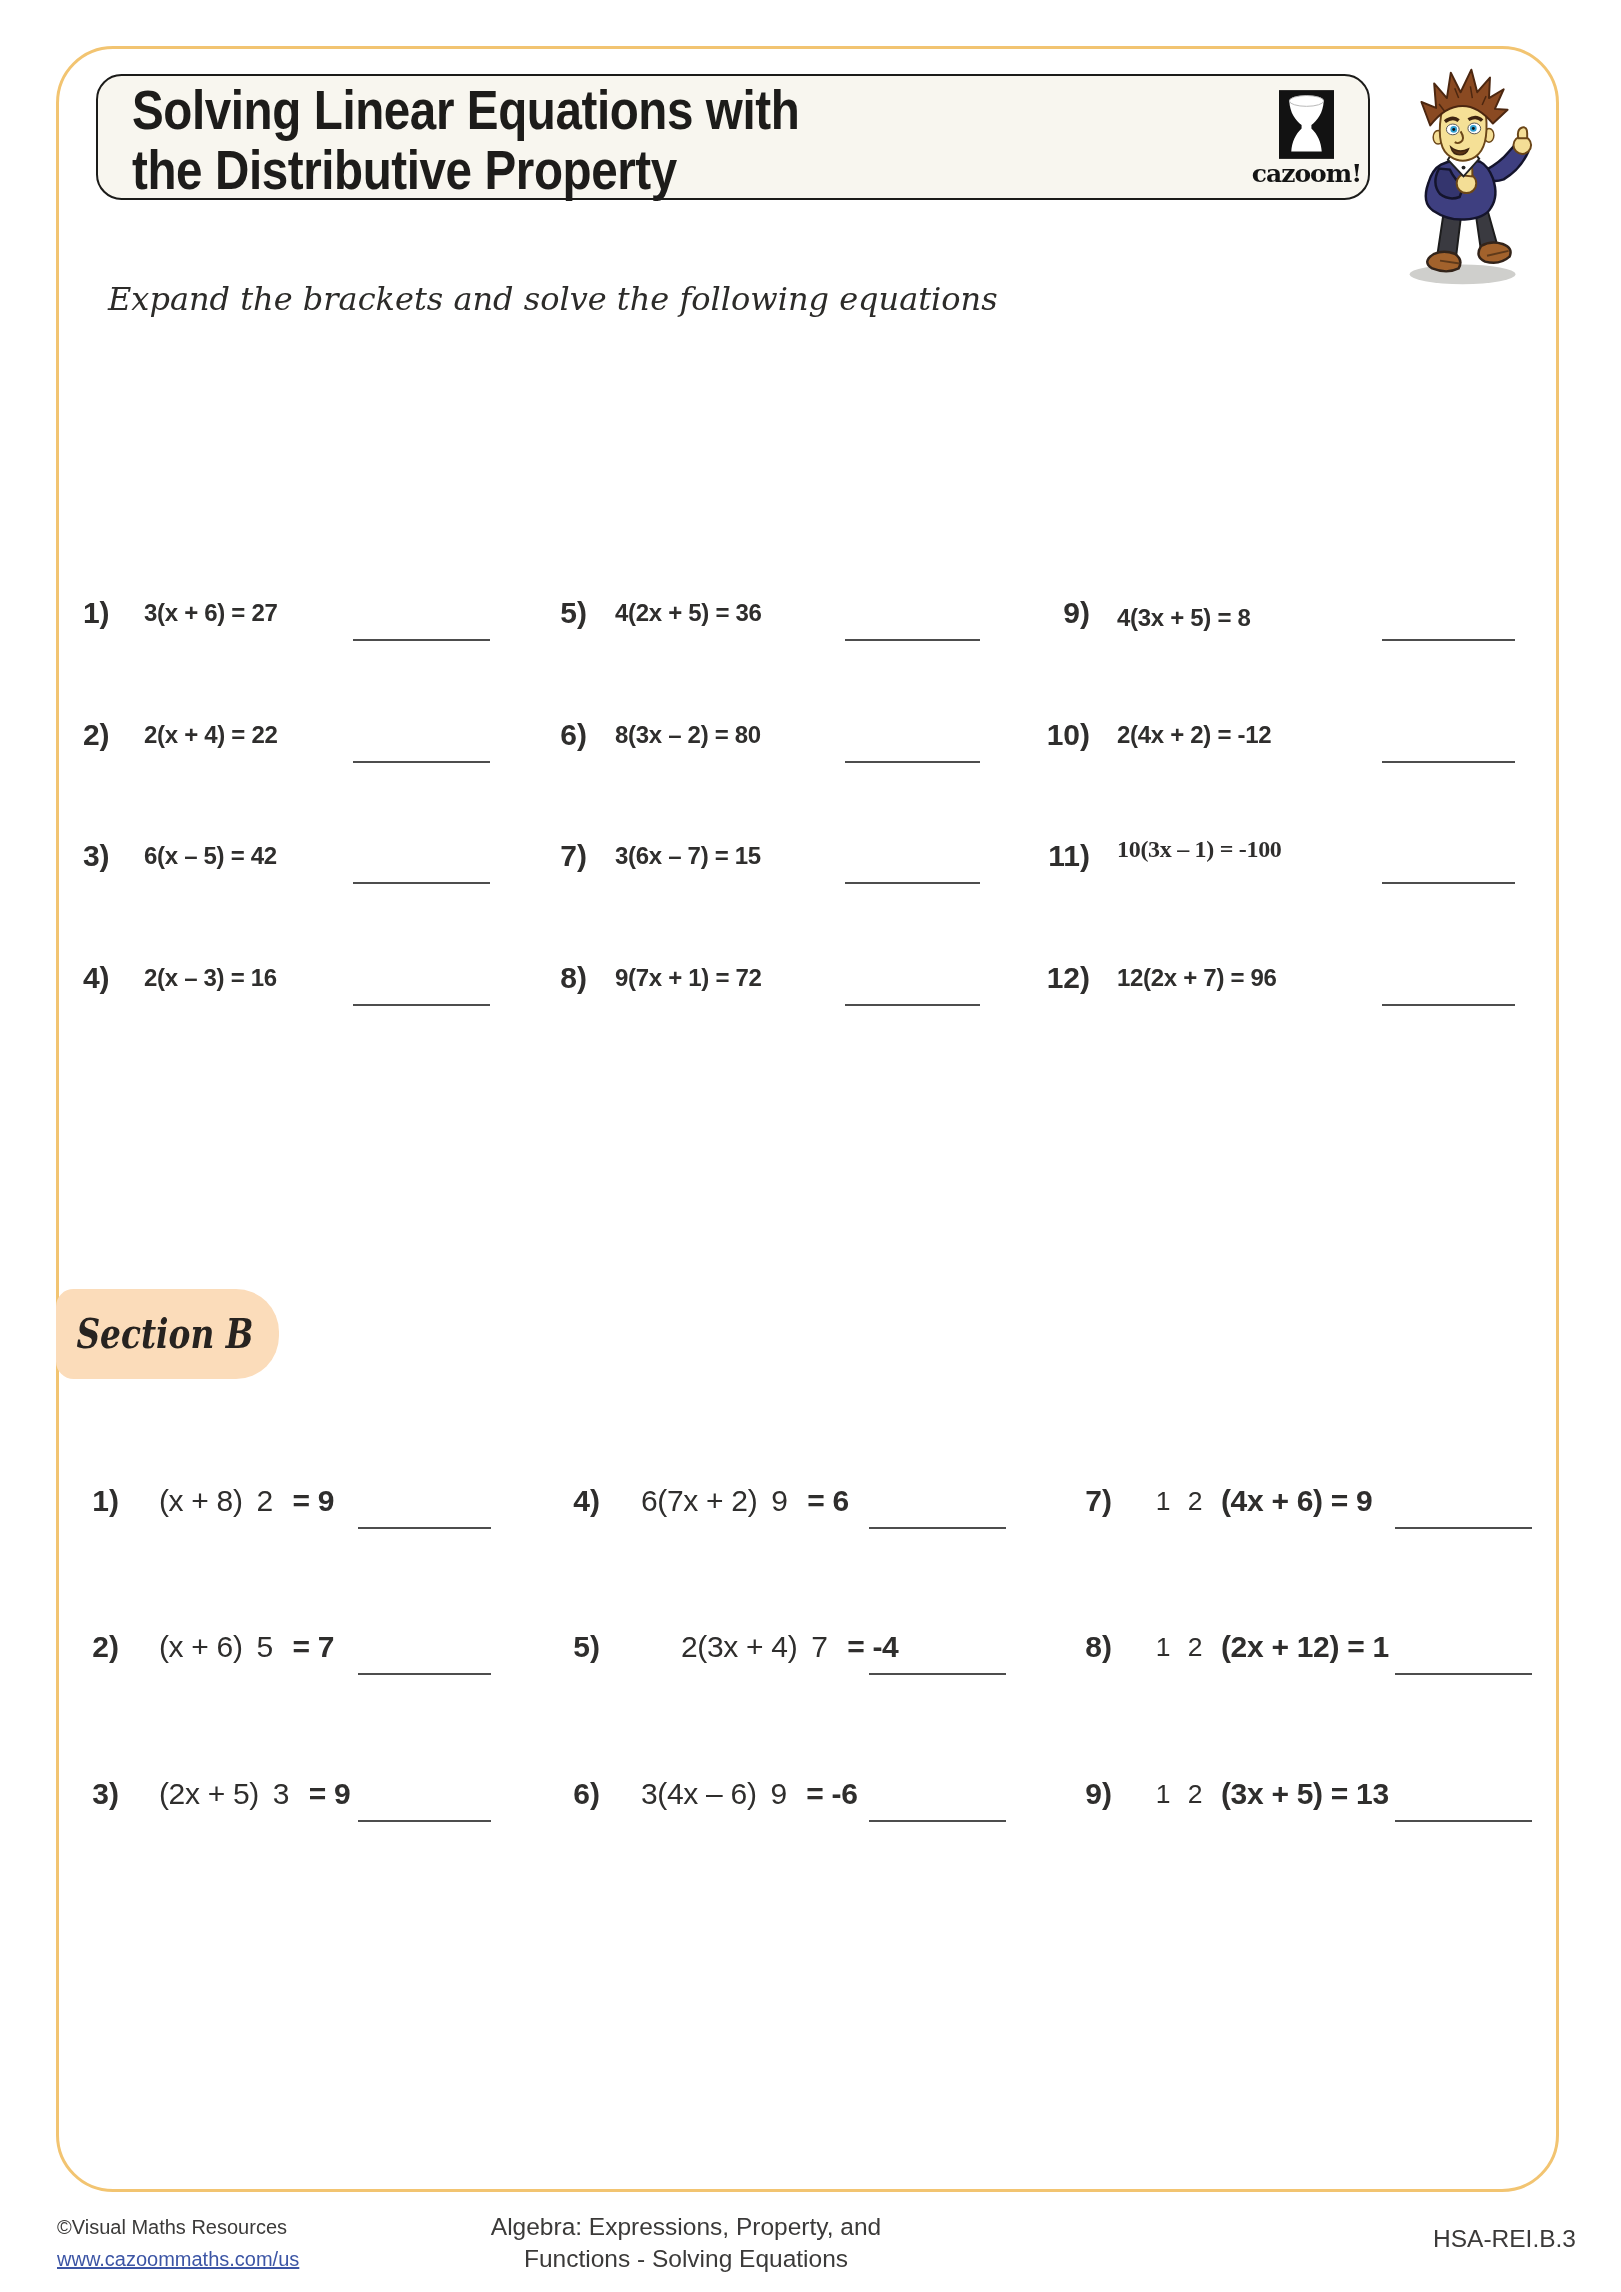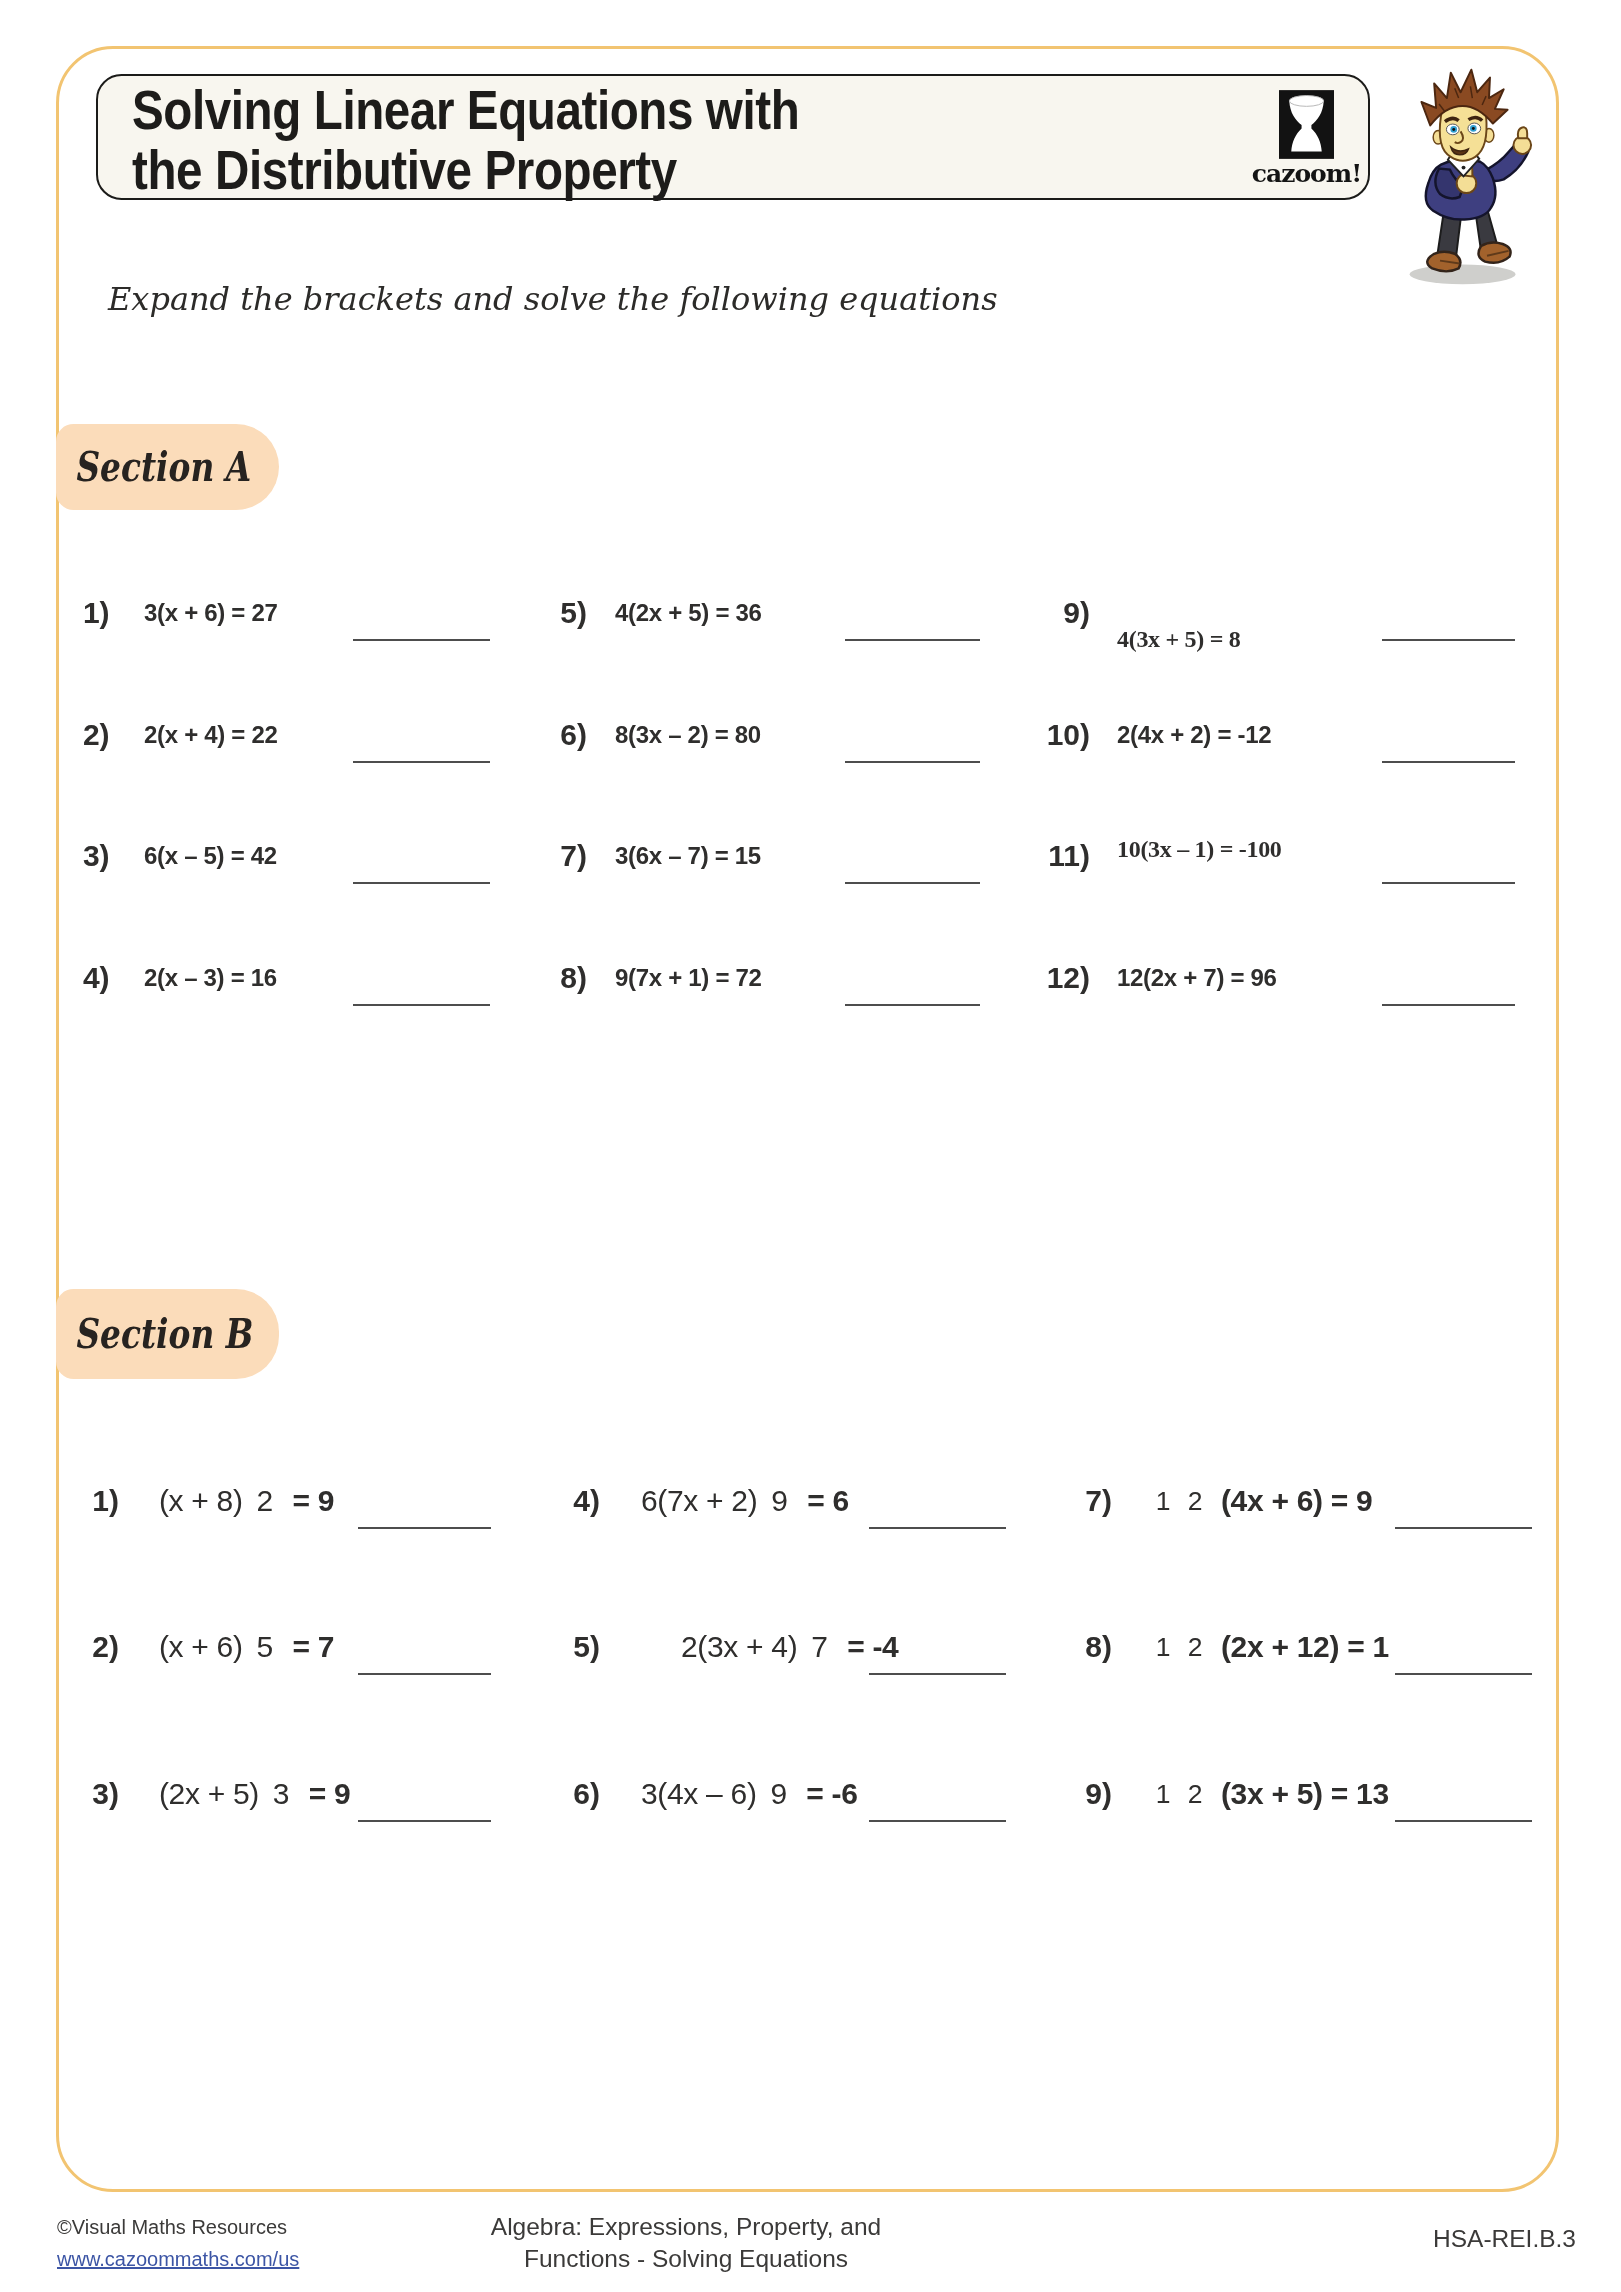--- a/index.html
+++ b/index.html
@@ -143,23 +143,20 @@
       <circle cx="81" cy="75" r="3.4" fill="#2f9fd0"></circle>
       <circle cx="61" cy="76" r="1.5" fill="#111"></circle>
       <circle cx="81" cy="75" r="1.5" fill="#111"></circle>
       <path d="M68,78 q5,8 0,11 q-3,2 -6,0" stroke="#6b4618" stroke-width="2" fill="#f5e096"></path>
       <path d="M58,94 q8,7 18,2 q-2,6 -9,6 q-7,0 -9,-8 Z" fill="#5a3415" stroke="#3d2410" stroke-width="1.5"></path>
     </svg>
   </div>
 
   <div class="instruction">Expand the brackets and solve the following equations</div>
 
-  <div class="badge badge-a">
-    <span>Section A</span>
-  </div>
   <div class="badge badge-b">
     <span>Section B</span>
   </div>
 
   <div id="sheet">
       <div class="pnum" style="left: 21.6px; top: 591px;">1)</div>
       <div class="peq" style="left: 144px; top: 591px;">3(x + 6) = 27</div>
       <div class="ans-line" style="left: 353px; top: 639px; width: 137px;"></div>
       <div class="pnum" style="left: 21.6px; top: 713px;">2)</div>
       <div class="peq" style="left: 144px; top: 713px;">2(x + 4) = 22</div>
@@ -176,21 +173,21 @@
       <div class="pnum" style="left: 499px; top: 713px;">6)</div>
       <div class="peq" style="left: 615px; top: 713px;">8(3x – 2) = 80</div>
       <div class="ans-line" style="left: 845px; top: 761px; width: 135px;"></div>
       <div class="pnum" style="left: 499px; top: 834px;">7)</div>
       <div class="peq" style="left: 615px; top: 834px;">3(6x – 7) = 15</div>
       <div class="ans-line" style="left: 845px; top: 882px; width: 135px;"></div>
       <div class="pnum" style="left: 499px; top: 956px;">8)</div>
       <div class="peq" style="left: 615px; top: 956px;">9(7x + 1) = 72</div>
       <div class="ans-line" style="left: 845px; top: 1004px; width: 135px;"></div>
       <div class="pnum" style="left: 1002px; top: 591px;">9)</div>
-      <div class="peq" style="left: 1117px; top: 618px; font-family: Liberation Serif, serif;">4(3x + 5) = 8</div>
+      <div class="peq" style="left: 1117px; top: 596px;">4(3x + 5) = 8</div>
       <div class="ans-line" style="left: 1382px; top: 639px; width: 133px;"></div>
       <div class="pnum" style="left: 1002px; top: 713px;">10)</div>
       <div class="peq" style="left: 1117px; top: 713px;">2(4x + 2) = -12</div>
       <div class="ans-line" style="left: 1382px; top: 761px; width: 133px;"></div>
       <div class="pnum" style="left: 1002px; top: 834px;">11)</div>
       <div class="peq" style="left: 1117px; top: 828px; font-family: Liberation Serif, serif;">10(3x – 1) = -100</div>
       <div class="ans-line" style="left: 1382px; top: 882px; width: 133px;"></div>
       <div class="pnum" style="left: 1002px; top: 956px;">12)</div>
       <div class="peq" style="left: 1117px; top: 956px;">12(2x + 7) = 96</div>
       <div class="ans-line" style="left: 1382px; top: 1004px; width: 133px;"></div>

